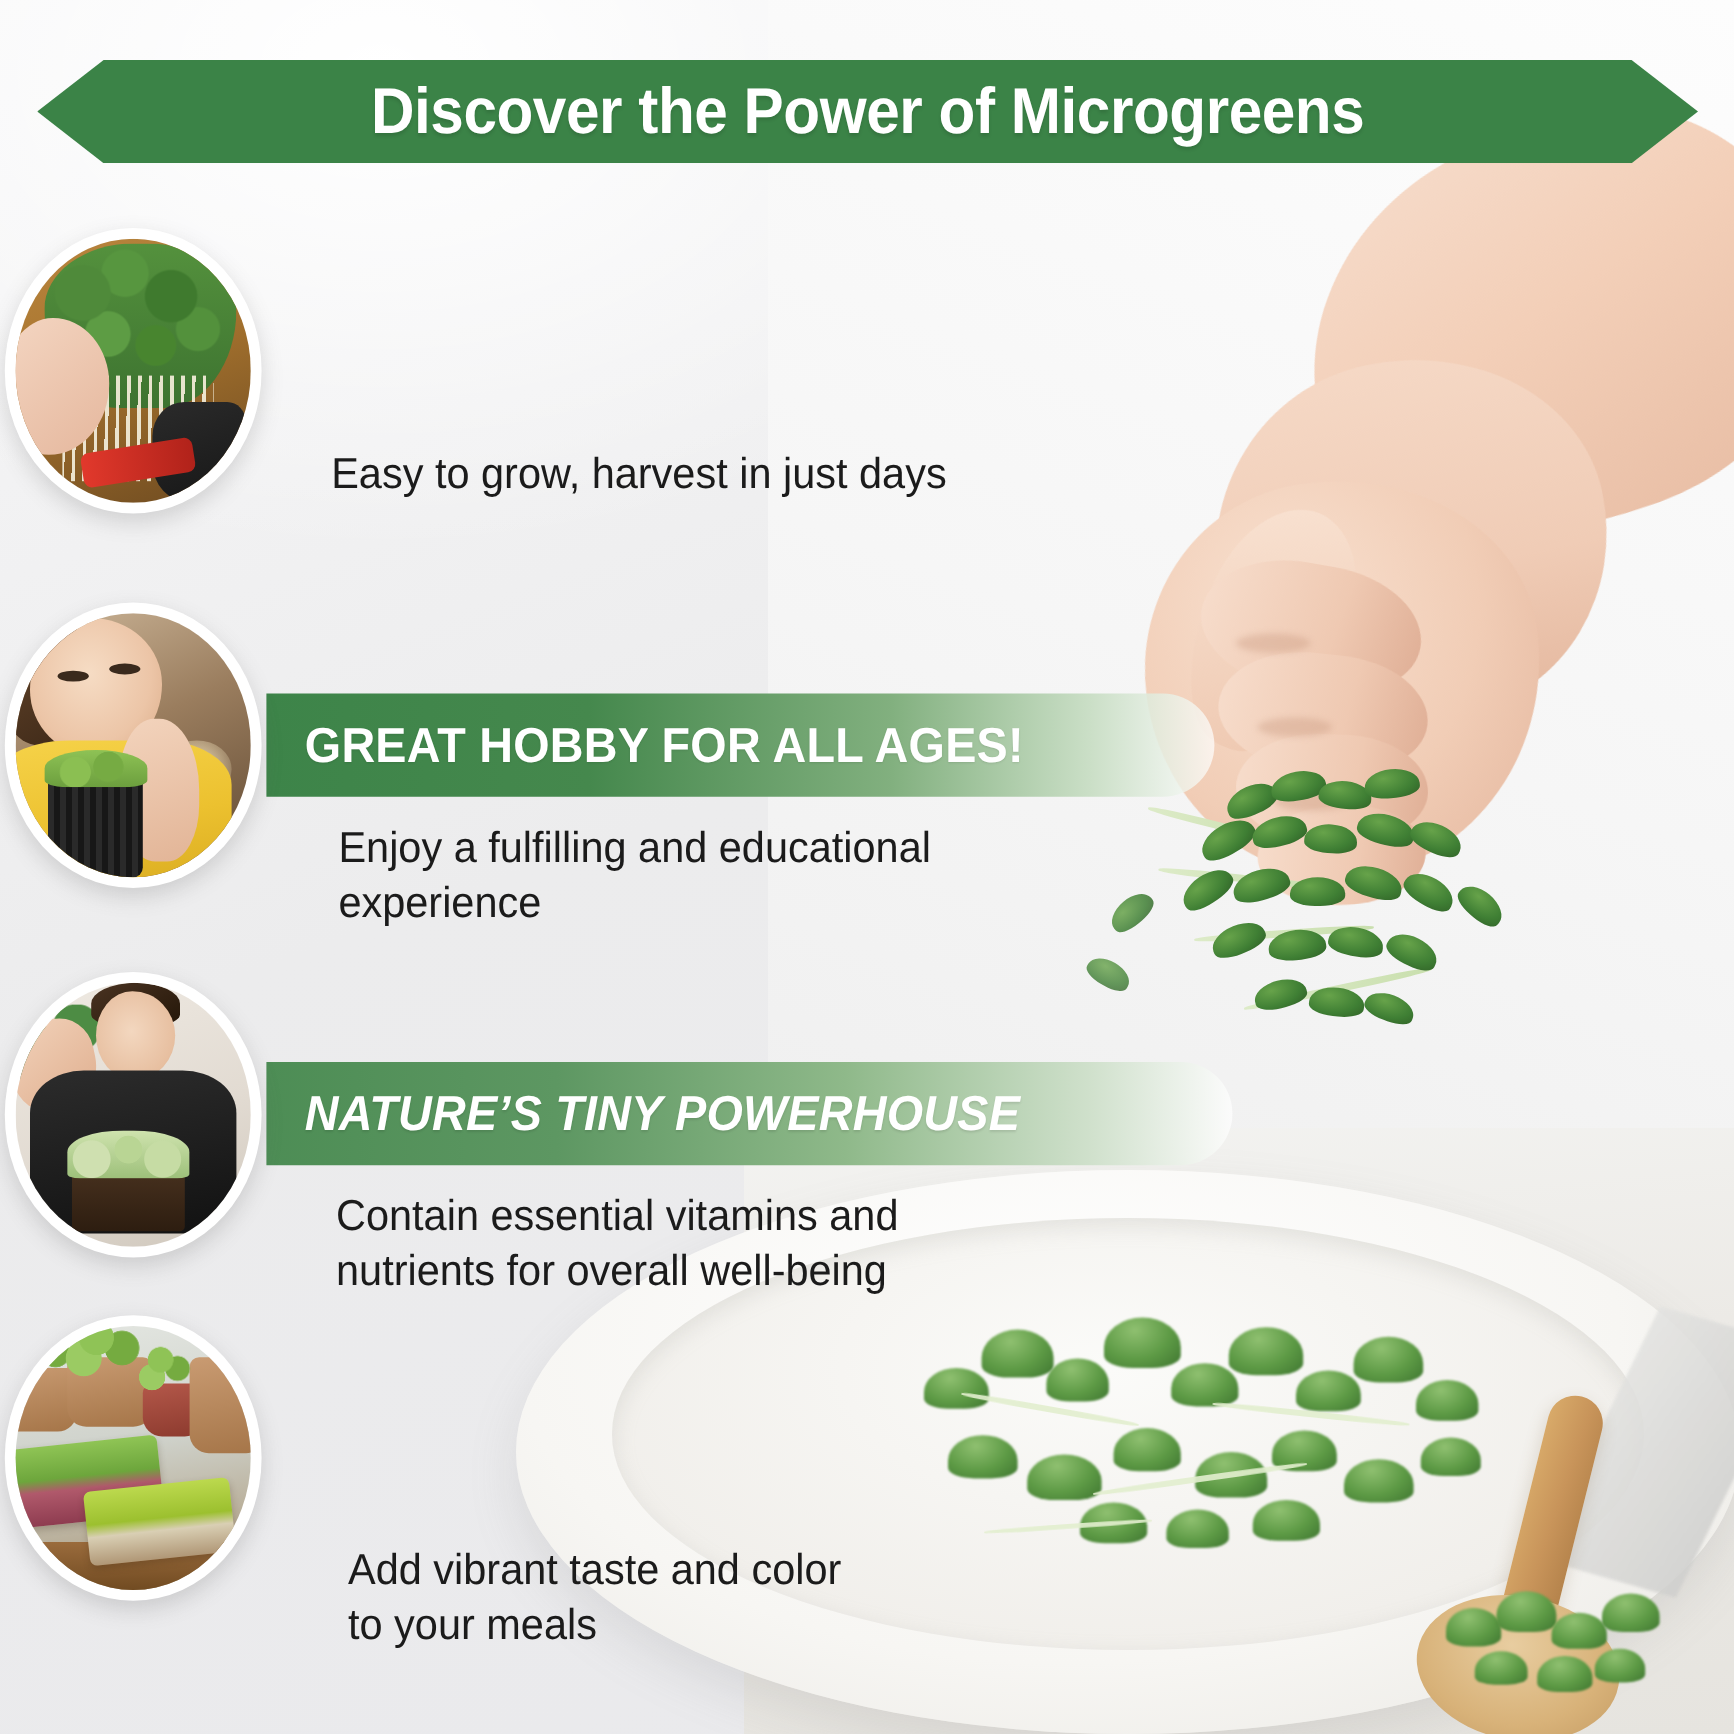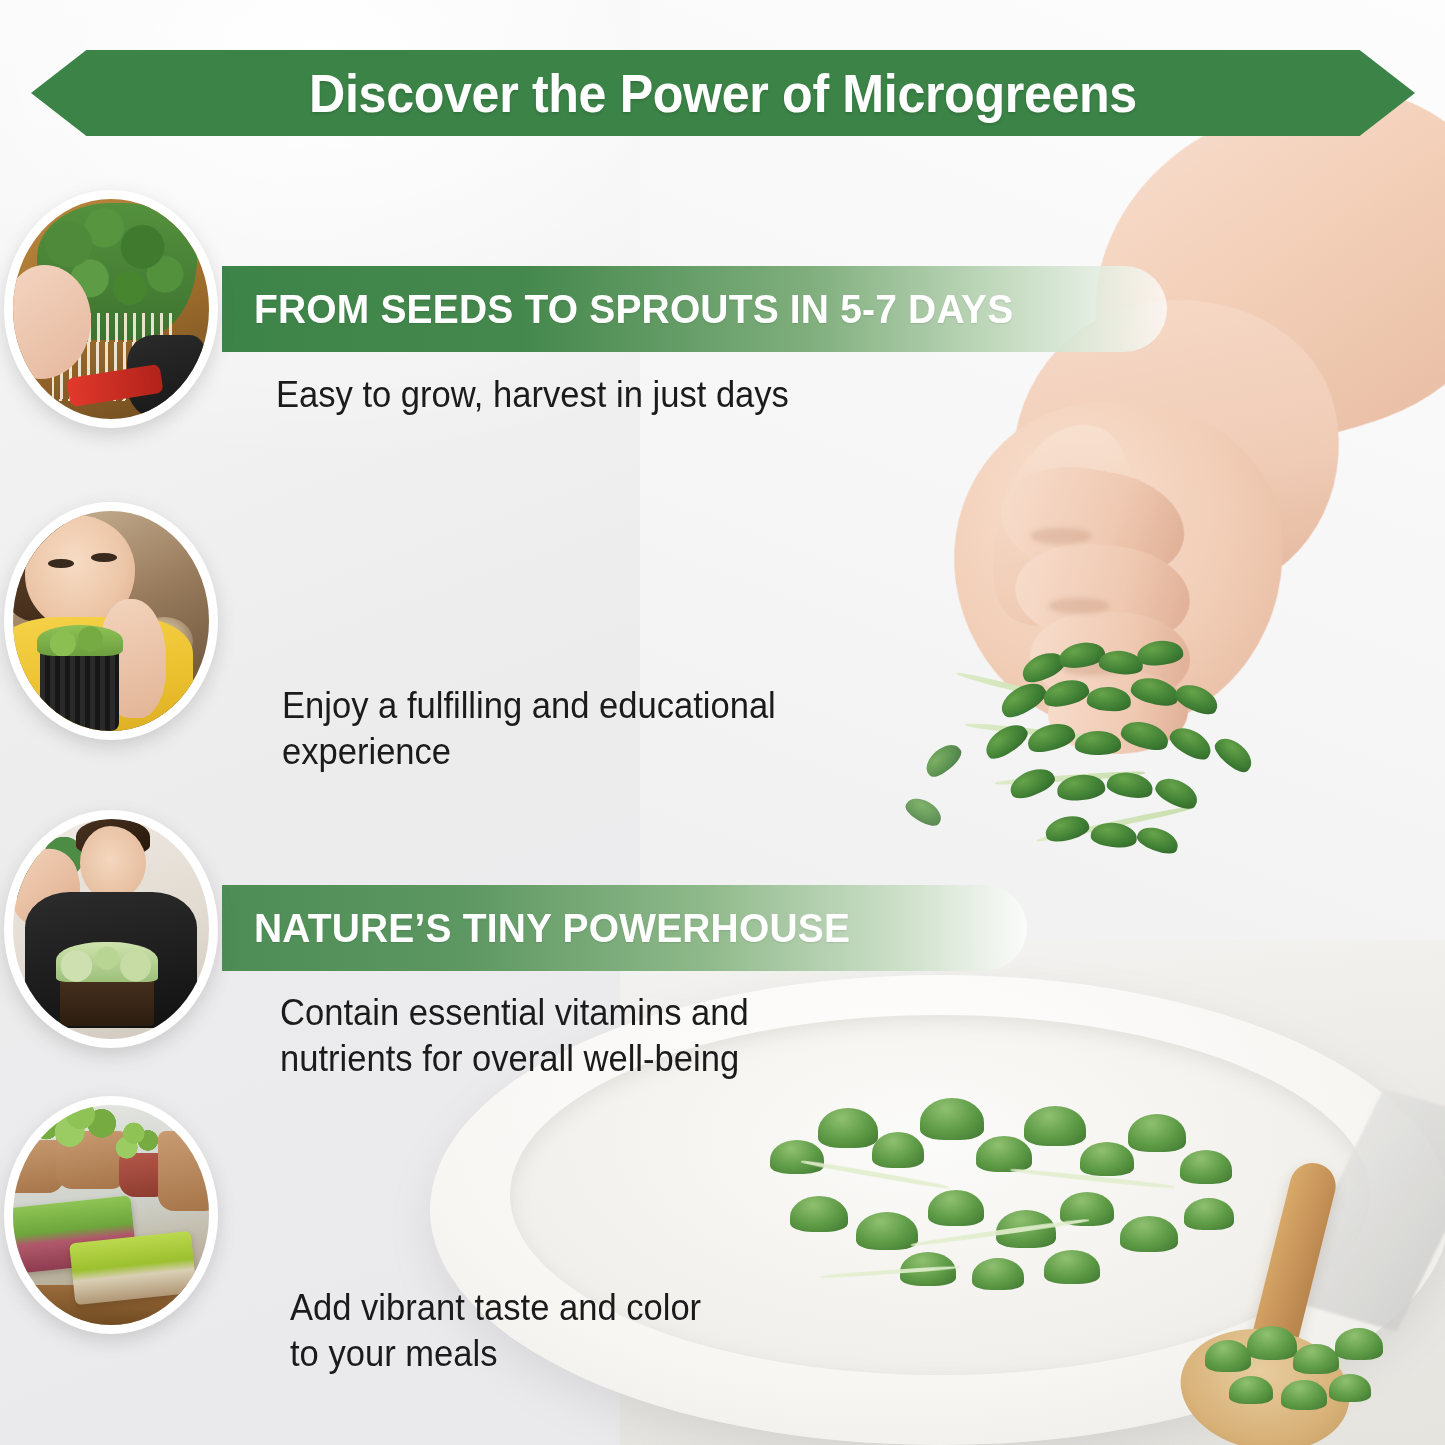--- a/index.html
+++ b/index.html
@@ -190,21 +190,21 @@
     line-height:1.27;
     transform:scaleX(.96); transform-origin:left center;
   }
 
   
   .bar1 { left:222px; top:266px;  width:945px;
           background:linear-gradient(90deg,#3d8449 0%,#45884d 32%,#7fae7c 62%,#c8ddc4 84%,rgba(255,255,255,.72) 100%); }
   .bar2 { left:222px; top:578px;  width:790px;
           background:linear-gradient(90deg,#3d8449 0%,#45884d 34%,#82b07f 66%,#cbdfc7 87%,rgba(255,255,255,.70) 100%); }
   .bar3 { left:222px; top:885px;  width:805px;
-          background:linear-gradient(90deg,#4d8d55 0%,#5d9762 30%,#8fb98a 60%,#cfe0cb 85%,rgba(255,255,255,.72) 100%); }
+          background:linear-gradient(90deg,#4d8d55 0%,#5d9762 30%,#8fb98a 60%,#cfe0cb 85%,rgba(255,255,255,.72) 100%);font-style:italic; }
   .bar4 { left:222px; top:1170px; width:700px;
           background:linear-gradient(90deg,#4a8b52 0%,#56935c 32%,#8ab585 64%,#cbdec7 88%,rgba(255,255,255,.68) 100%); }
 
   .thumb1 { left:4px;  top:190px; }
   .thumb2 { left:4px;  top:502px; }
   .thumb3 { left:4px;  top:810px; }
   .thumb4 { left:4px;  top:1096px; }
 
   .desc1 { left:276px; top:372px; width:660px; }
   .desc2 { left:282px; top:683px; width:620px; }
@@ -438,35 +438,35 @@
       <div class="leaf" style="left:116px; top:198px; width:46px; height:24px; transform:rotate(6deg);"></div>
       <div class="leaf" style="left:162px; top:204px; width:42px; height:22px; transform:rotate(20deg);"></div>
       <div class="leaf" style="left:-52px; top:124px; width:40px; height:22px; transform:rotate(-40deg); opacity:.85;"></div>
       <div class="leaf" style="left:-70px; top:176px; width:38px; height:21px; transform:rotate(30deg); opacity:.8;"></div>
     </div>
   </div>
 
   <div class="banner-shape"></div>
   <div class="banner-title">Discover the Power of Microgreens</div>
 
-  <div class="title-bar bar1">
-    <span class="t">FROM SEEDS TO SPROUTS IN 5-7 DAYS</span>
-  </div>
   <div class="desc desc1">Easy to grow, harvest in just days</div>
   <div class="thumb-circle thumb1">
     <div class="thumb-img">
       <div class="i1-bg"></div>
       <div class="i1-green"></div>
       <div class="i1-stems"></div>
       <div class="i1-dark"></div>
       <div class="i1-hand"></div>
       <div class="i1-scissor"></div>
     </div>
   </div>
 
+  <div class="title-bar bar2">
+    <span class="t">GREAT HOBBY FOR ALL AGES!</span>
+  </div>
   <div class="desc desc2">Enjoy a fulfilling and educational experience</div>
   <div class="thumb-circle thumb2">
     <div class="thumb-img">
       <div class="i2-bg"></div>
       <div class="i2-blurlight"></div>
       <div class="i2-hair"></div>
       <div class="i2-face"></div>
       <div class="i2-eye" style="left:18%; top:22%;"></div>
       <div class="i2-eye" style="left:40%; top:19%;"></div>
       <div class="i2-shirt"></div>

